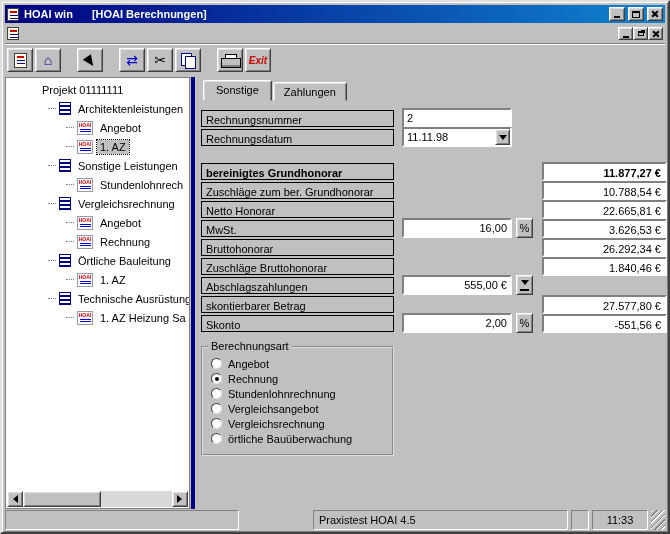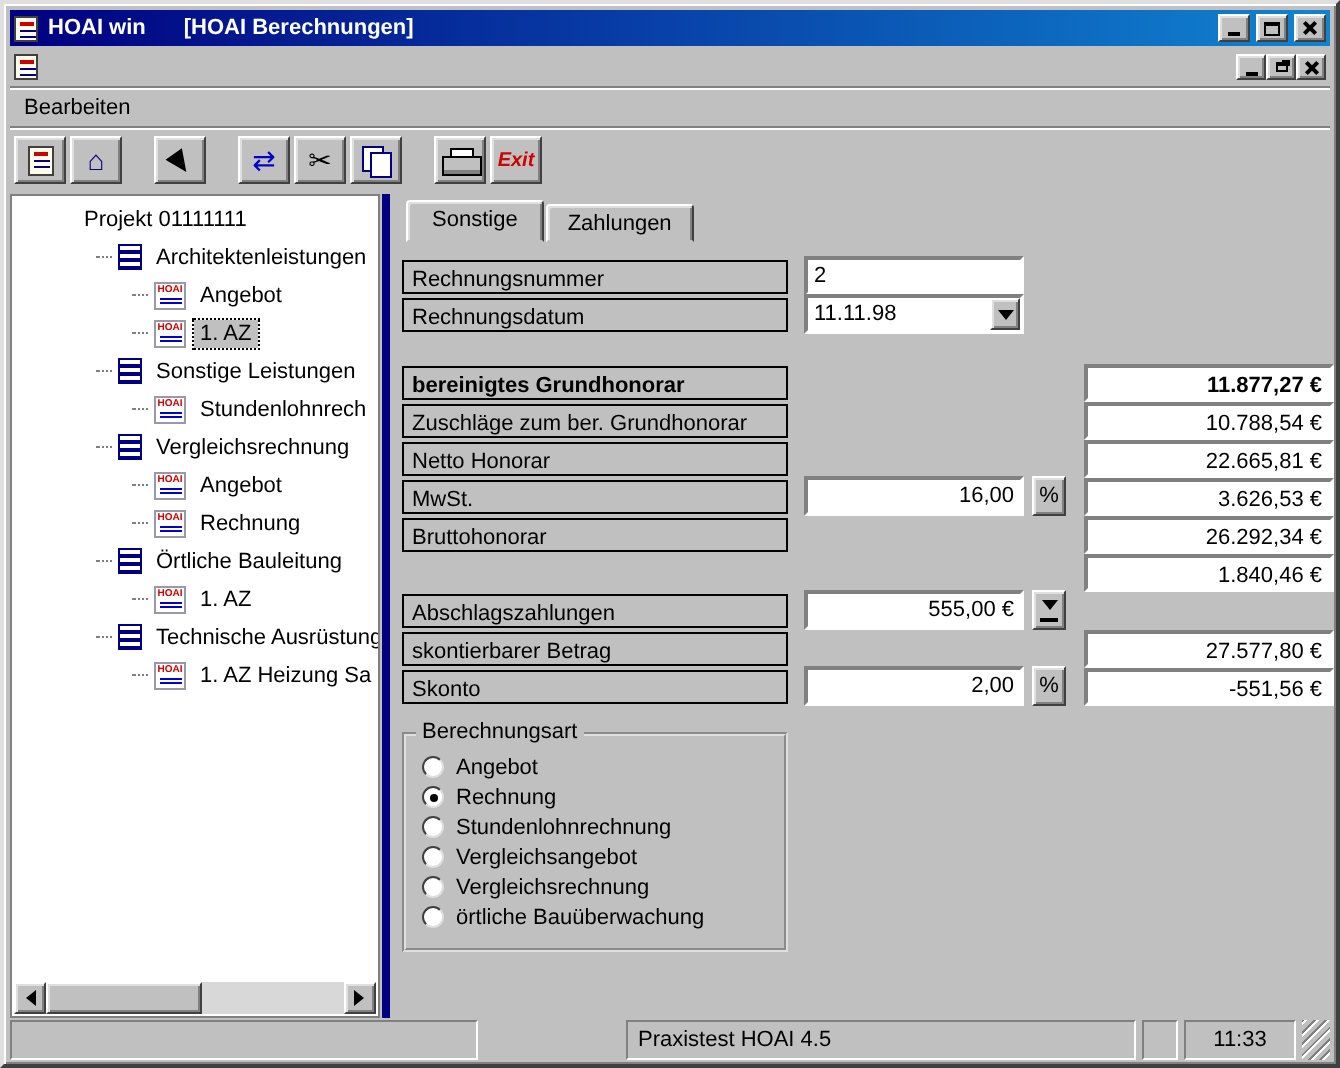--- a/index.html
+++ b/index.html
@@ -177,23 +177,20 @@
         <span class="g-min"></span>
       </span>
     <span class="tbtn small">
         <span class="g-res"></span>
       </span>
     <span class="tbtn small">
         <span class="xicon"></span>
       </span>
   </div>
 
-  <div class="menubar">
-    <span class="menuitem">Bearbeiten</span>
-  </div>
 
   <div class="toolbar">
     <span class="toolbtn">
         <span class="formicon"></span>
       </span>
     <span class="toolbtn">
         <span class="glyph navy">⌂</span>
       </span>
     <span class="tgap"></span>
     <span class="toolbtn">
@@ -372,20 +369,21 @@
           <span class="sbtn">%</span>
           <div class="fvalue">3.626,53 €</div>
         </div>
 
         <div class="frow">
           <div class="flabel">Bruttohonorar</div>
           <div class="fvalue">26.292,34 €</div>
         </div>
 
         <div class="frow">
+          <div class="flabel">Zuschläge Bruttohonorar</div>
           <div class="fvalue">1.840,46 €</div>
         </div>
 
         <div class="frow">
           <div class="flabel">Abschlagszahlungen</div>
           <input class="fin fmid right" value="555,00 €" style="">
           <span class="sbtn">
               <span class="dload"></span>
             </span>
         </div>

